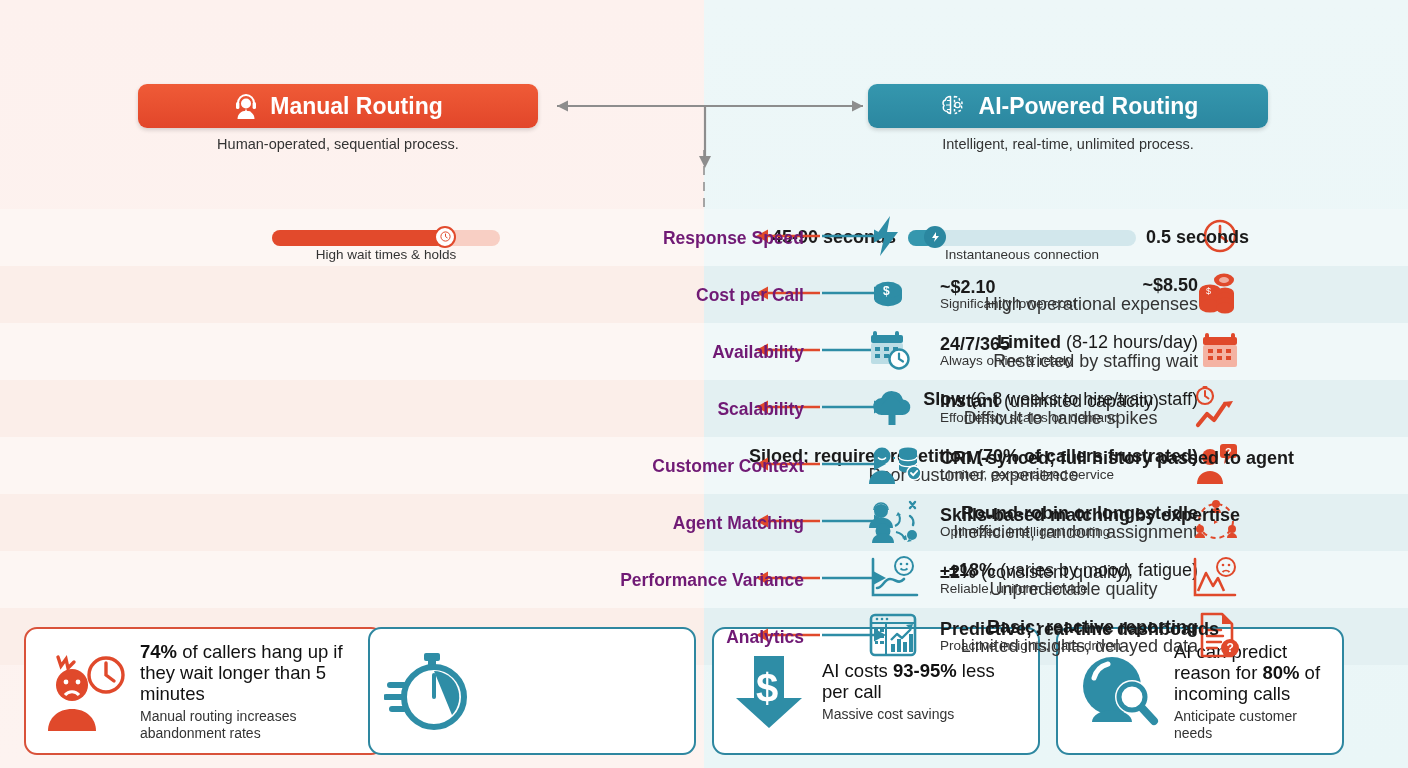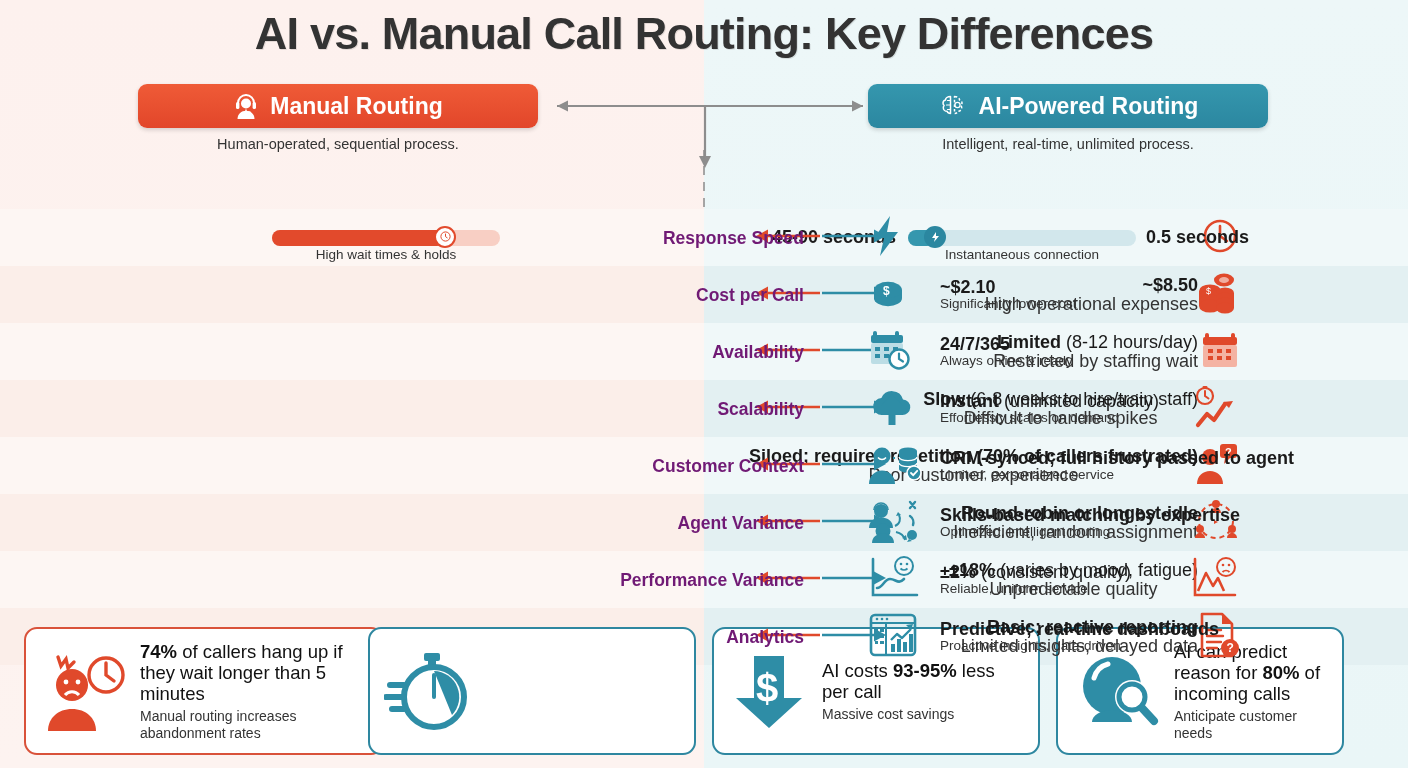--- a/index.html
+++ b/index.html
@@ -138,21 +138,20 @@
   }
 </style>
 </head>
 <body>
 
 <div id="bg-left"></div>
 <div id="bg-right"></div>
 
 <div id="root">
 
-  <div class="title">AI vs. Manual Call Routing: Key Differences</div>
 
   <div class="badge" id="badge-manual">
     <svg width="26" height="28" viewBox="0 0 26 28">
       <path d="M5 11a8 8 0 0116 0" fill="none" stroke="#fff" stroke-width="2"></path>
       <rect x="3" y="10" width="3.4" height="7" rx="1.6" fill="#fff"></rect>
       <rect x="19.6" y="10" width="3.4" height="7" rx="1.6" fill="#fff"></rect>
       <circle cx="13" cy="11.5" r="5" fill="#fff"></circle>
       <path d="M4.5 27c0-5 4-8.2 8.5-8.2S21.5 22 21.5 27z" fill="#fff"></path>
       <path d="M13 17.5v2.6h4.6" fill="none" stroke="#fff" stroke-width="1.4"></path>
     </svg>
@@ -453,21 +452,21 @@
                 <circle cx="40" cy="31" r="4"></circle>
                 <path d="M35 40c0-3 2.3-5 5-5s5 2 5 5z"></path>
               </g>
               <path d="M22 22l4 2-4 2z" fill="#e0492b"></path>
             </svg></div>
 
       <div class="arrow-l"><svg width="68" height="18" viewBox="0 0 68 18">
               <line x1="12" y1="9" x2="66" y2="9" stroke="#e0492b" stroke-width="2.4"></line>
               <path d="M2 9l12-6.5v13z" fill="#e0492b"></path>
             </svg></div>
-      <div class="center-label">Agent Variance</div>
+      <div class="center-label">Agent Matching</div>
       <div class="arrow-r"><svg width="68" height="18" viewBox="0 0 68 18">
               <line x1="2" y1="9" x2="56" y2="9" stroke="#2e8da6" stroke-width="2.4"></line>
               <path d="M66 9l-12-6.5v13z" fill="#2e8da6"></path>
             </svg></div>
 
         <div class="ricon"><svg width="54" height="46" viewBox="0 0 54 46">
               <circle cx="13" cy="13" r="7" fill="#2e8da6"></circle>
               <path d="M6 12a7 7 0 0114 0" fill="none" stroke="#2e8da6" stroke-width="1.6"></path>
               <path d="M1 30c0-6.5 5-10.5 12-10.5S25 23.5 25 30z" fill="#2e8da6"></path>
               <circle cx="15" cy="33" r="7.5" fill="#2e8da6"></circle>

